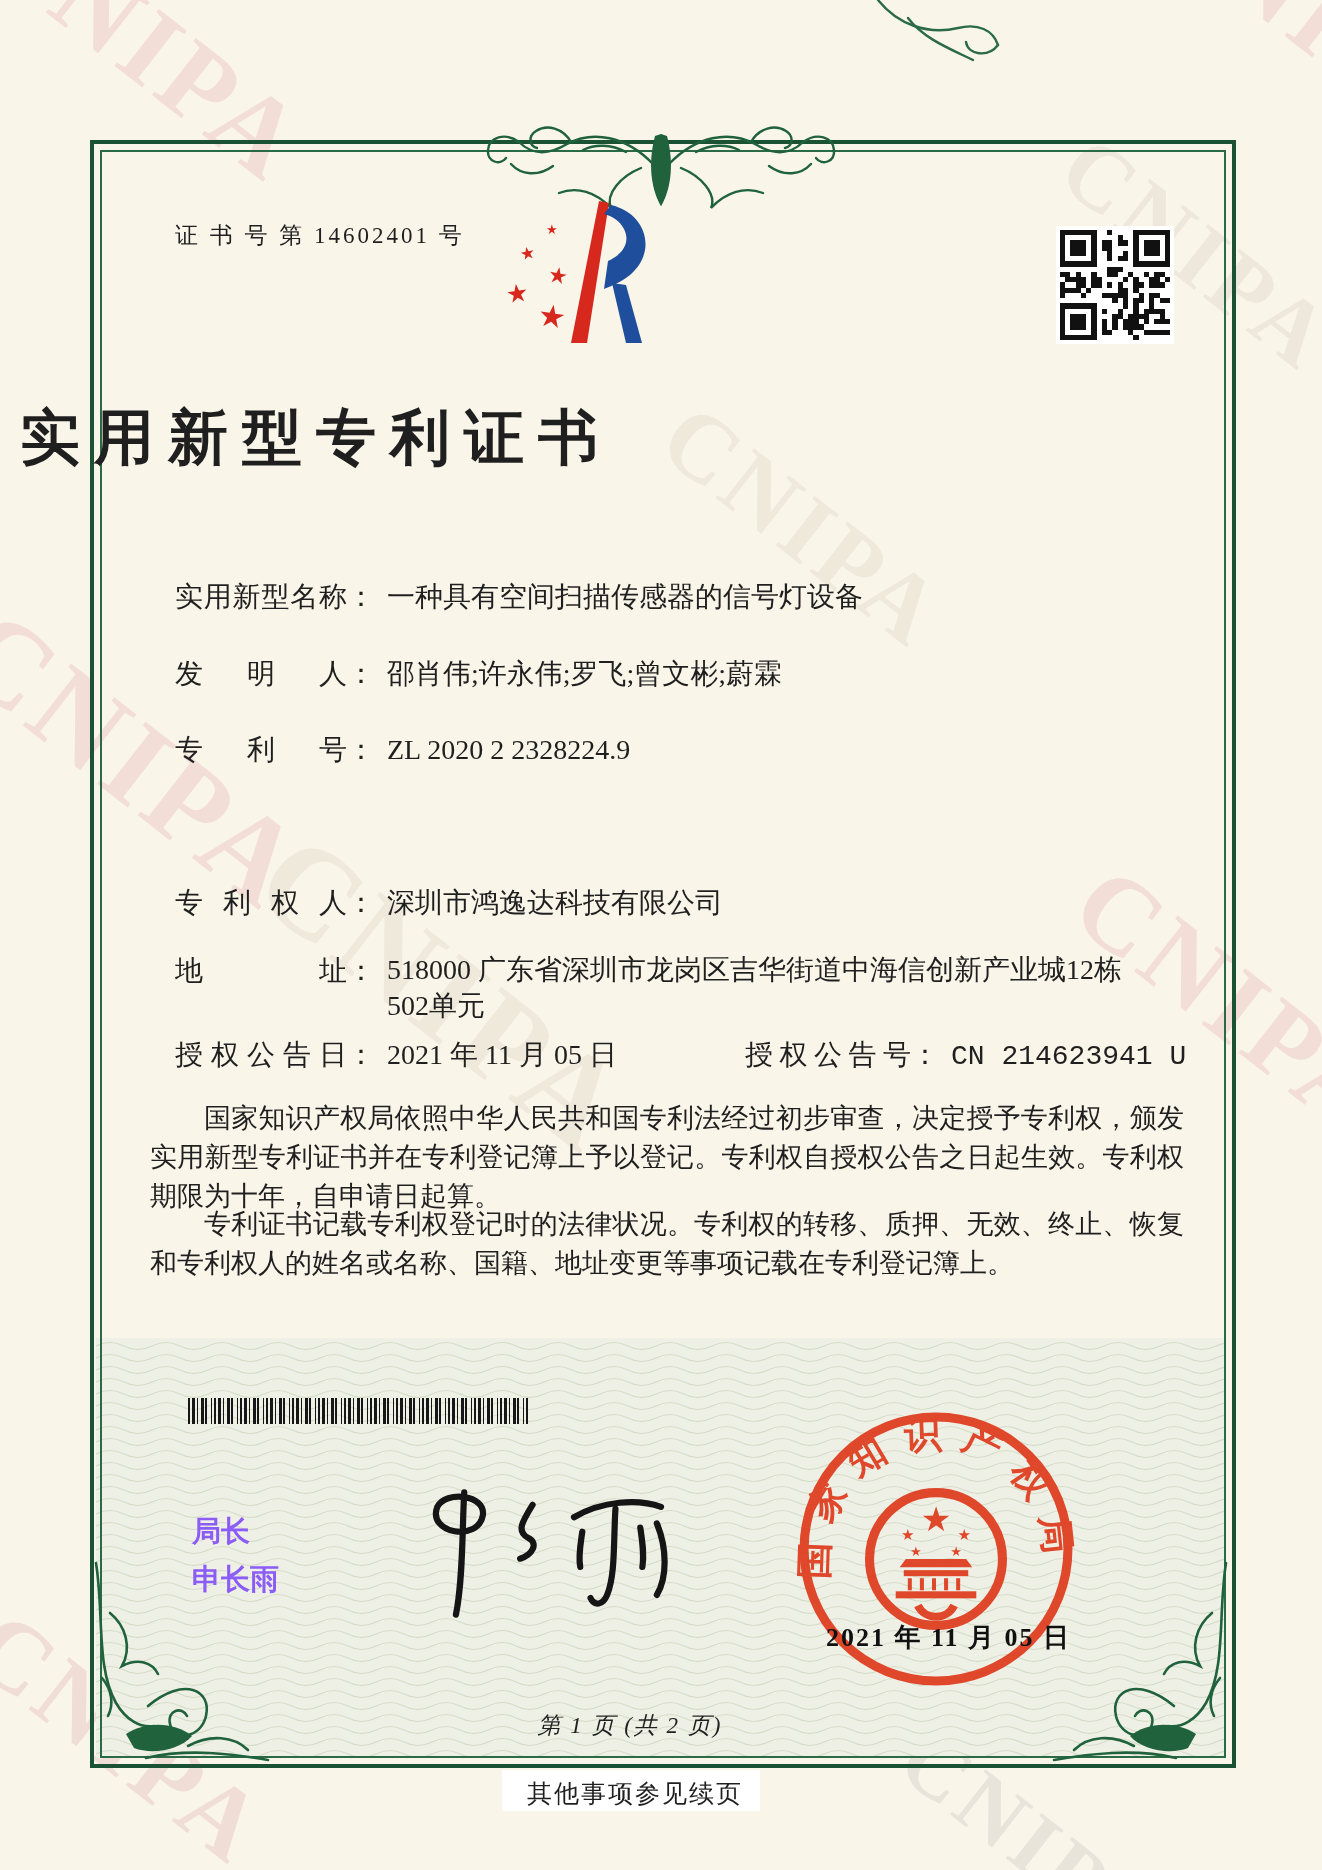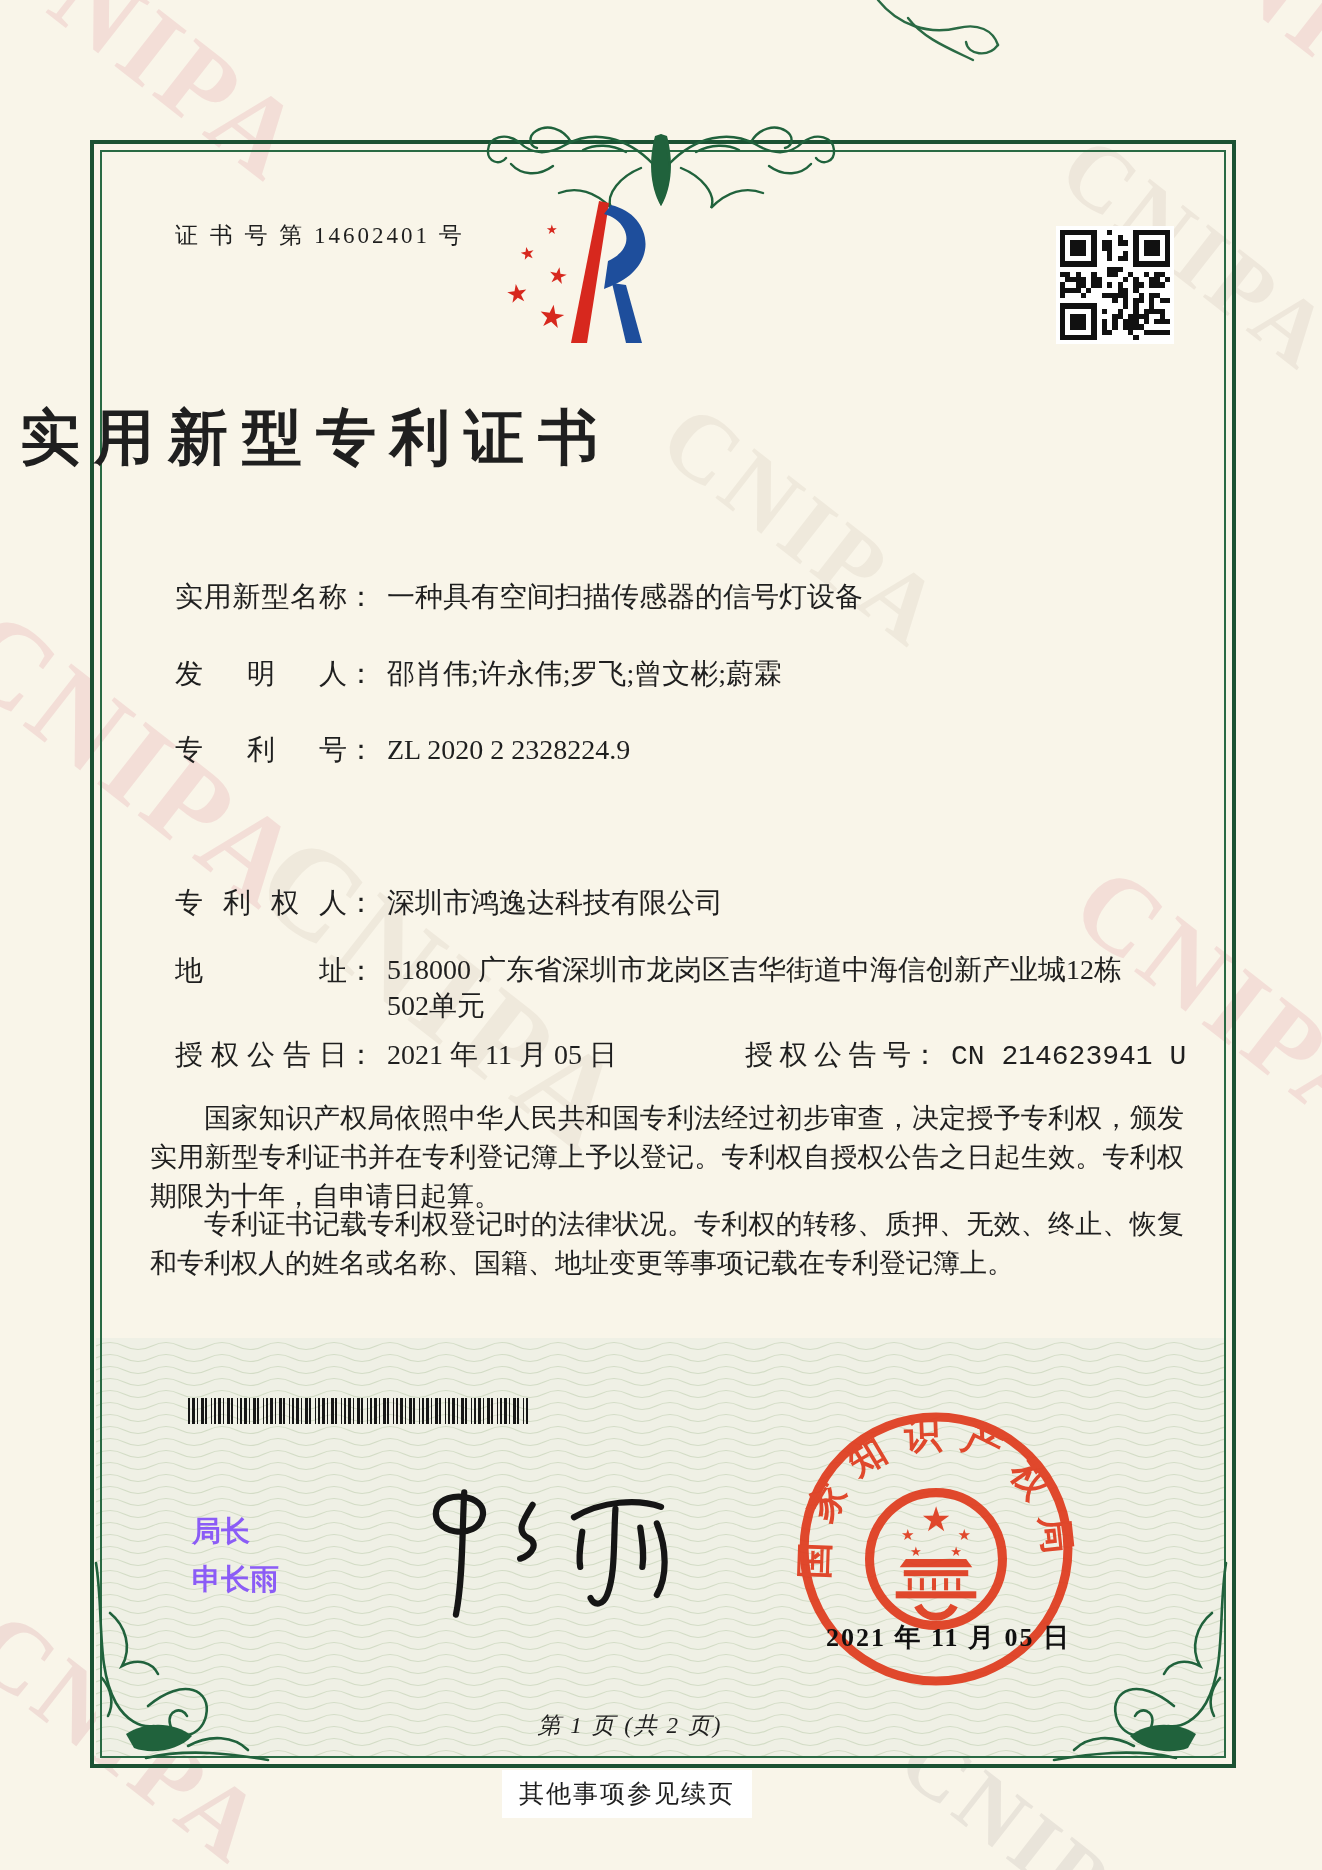--- a/index.html
+++ b/index.html
@@ -40,22 +40,22 @@
       #161616 9px 10px,rgba(0,0,0,0) 10px 13px,#161616 13px 16px,rgba(0,0,0,0) 16px 17px,
       #161616 17px 19px,rgba(0,0,0,0) 19px 23px,#161616 23px 24px,rgba(0,0,0,0) 24px 26px);}
   .signer{position:absolute;left:192px;font-family:"Liberation Sans","DejaVu Sans",sans-serif;
           font-weight:bold;font-size:29px;color:#8b5cf6;z-index:5;}
   .sig{position:absolute;left:400px;top:1486px;z-index:6;}
   .seal{position:absolute;left:795px;top:1408px;z-index:6;}
   .sealdate{position:absolute;left:826px;top:1620px;font-size:26px;font-weight:bold;
             letter-spacing:2px;color:#101010;z-index:7;white-space:nowrap;}
   .pageno{position:absolute;left:470px;top:1710px;width:320px;text-align:center;
           font-size:23px;letter-spacing:2px;z-index:5;font-style:italic;}
-  .note{position:absolute;left:502px;top:1770px;width:250px;height:48px;background:#ffffff;
-        z-index:5;text-align:center;line-height:48px;font-size:25px;letter-spacing:2px;}
+  .note{position:absolute;left:502px;top:1770px;width:250px;height:41px;background:#ffffff;
+        z-index:5;text-align:center;line-height:48px;font-size:25px;letter-spacing:2px;padding-left:8px;}
 </style>
 </head>
 <body>
 
 <div class="page">
 
   <div class="wm" style="left:-40px;top:-20px;font-size:110px;color:#f3ded7;">CNIPA</div>
   <div class="wm" style="left:1130px;top:-50px;font-size:110px;color:#f3ded7;">CNIPA</div>
   <div class="wm" style="left:1040px;top:200px;font-size:92px;color:#eee7db;">CNIPA</div>
   <div class="wm" style="left:640px;top:470px;font-size:96px;color:#efe9dc;">CNIPA</div>

